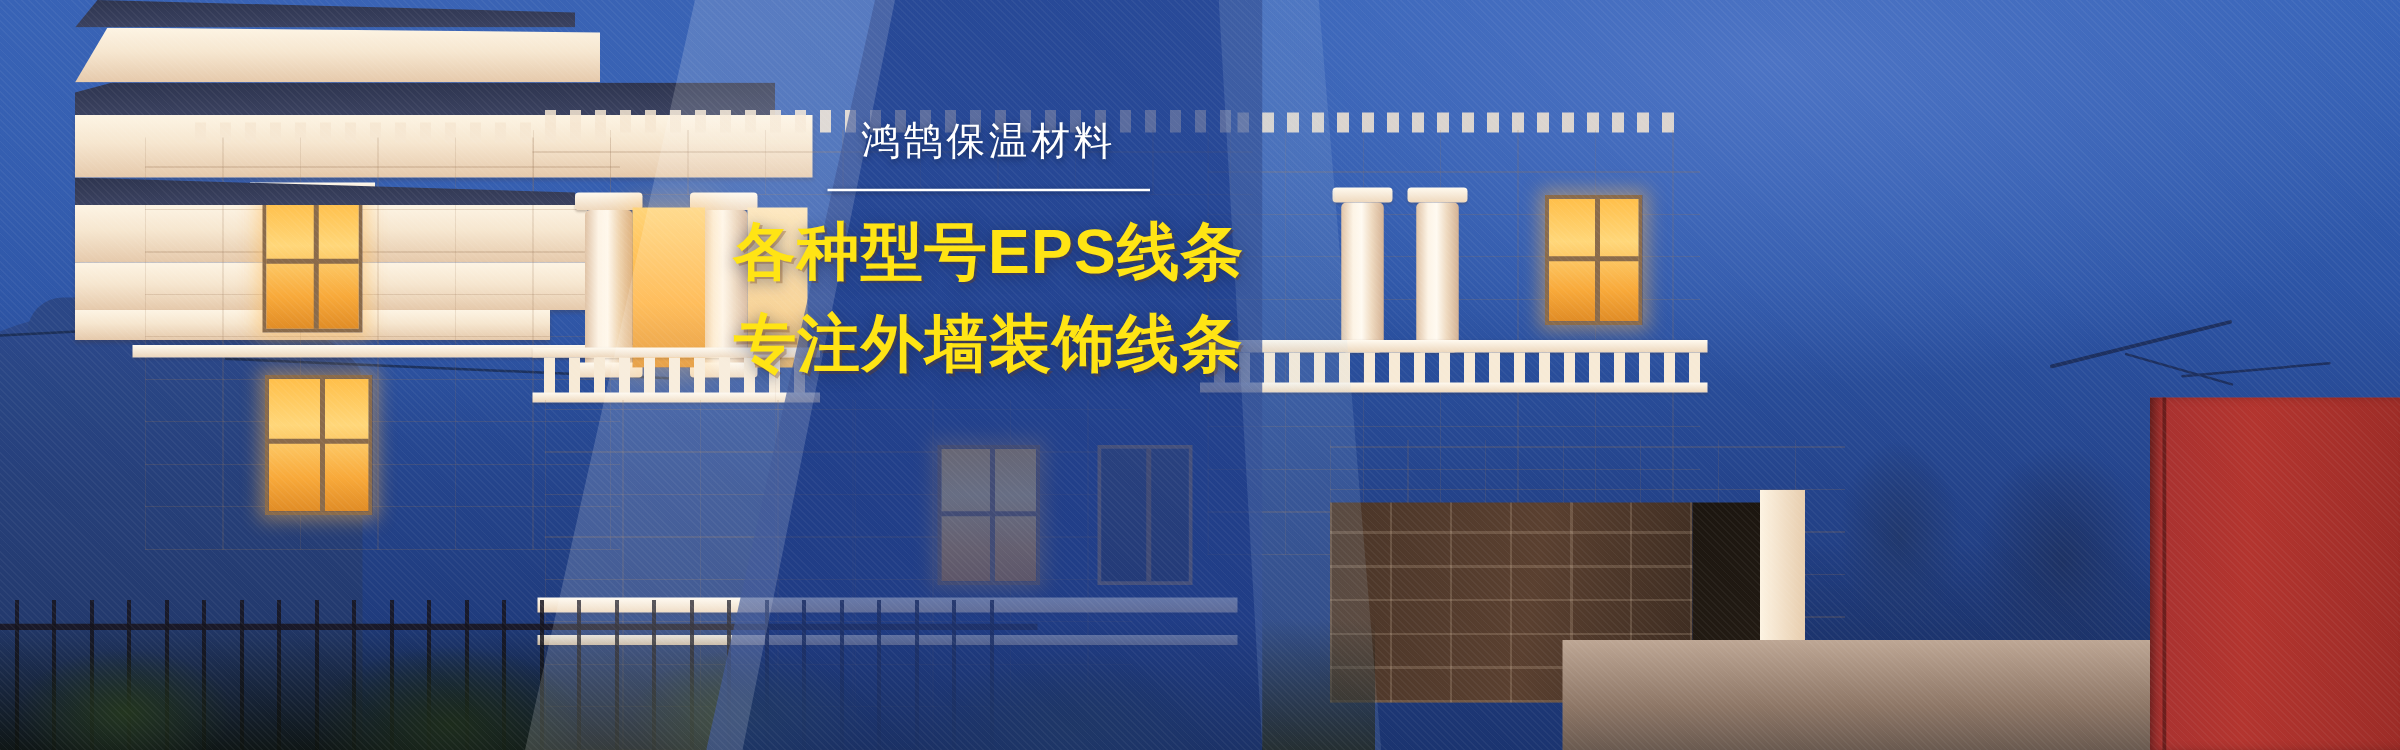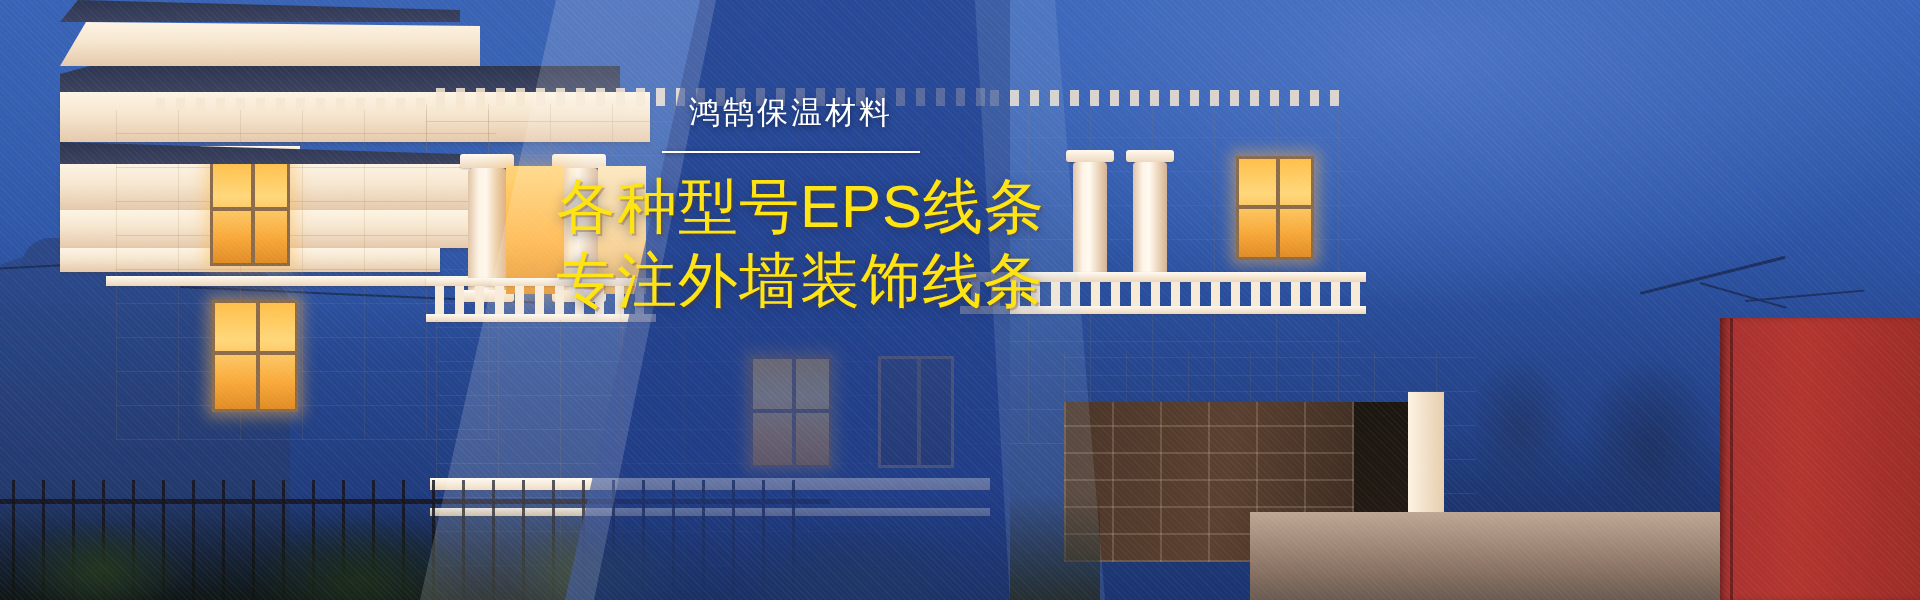--- a/index.html
+++ b/index.html
@@ -181,31 +181,31 @@
     line-height:1.1;
     white-space:nowrap;
   }
   #rule{
     width:258px;height:2px;background:#ffffff;
     margin:21px auto 0 auto;
     box-shadow:0 1px 4px rgba(10,25,60,.6);
   }
   .headline{
     color:#ffe414;
-    font-size:60px;
-    font-weight:normal;
+    font-size:50px;
+    font-weight:bold;
     letter-spacing:1px;
     line-height:1.2;
     white-space:nowrap;
     text-shadow:
       2px 2px 0 rgba(120,60,10,.30),
       0 3px 12px rgba(20,35,80,.55);
   }
   #headline1{margin-top:18px;}
-  #headline2{margin-top:2px;}
+  #headline2{margin-top:14px;}
   #tagline{
     color:#ffffff;
     font-size:27px;
     letter-spacing:2px;
     margin-top:22px;
     white-space:nowrap;
     text-shadow:0 2px 6px rgba(10,25,60,.7);
   }
 </style>
 </head>

